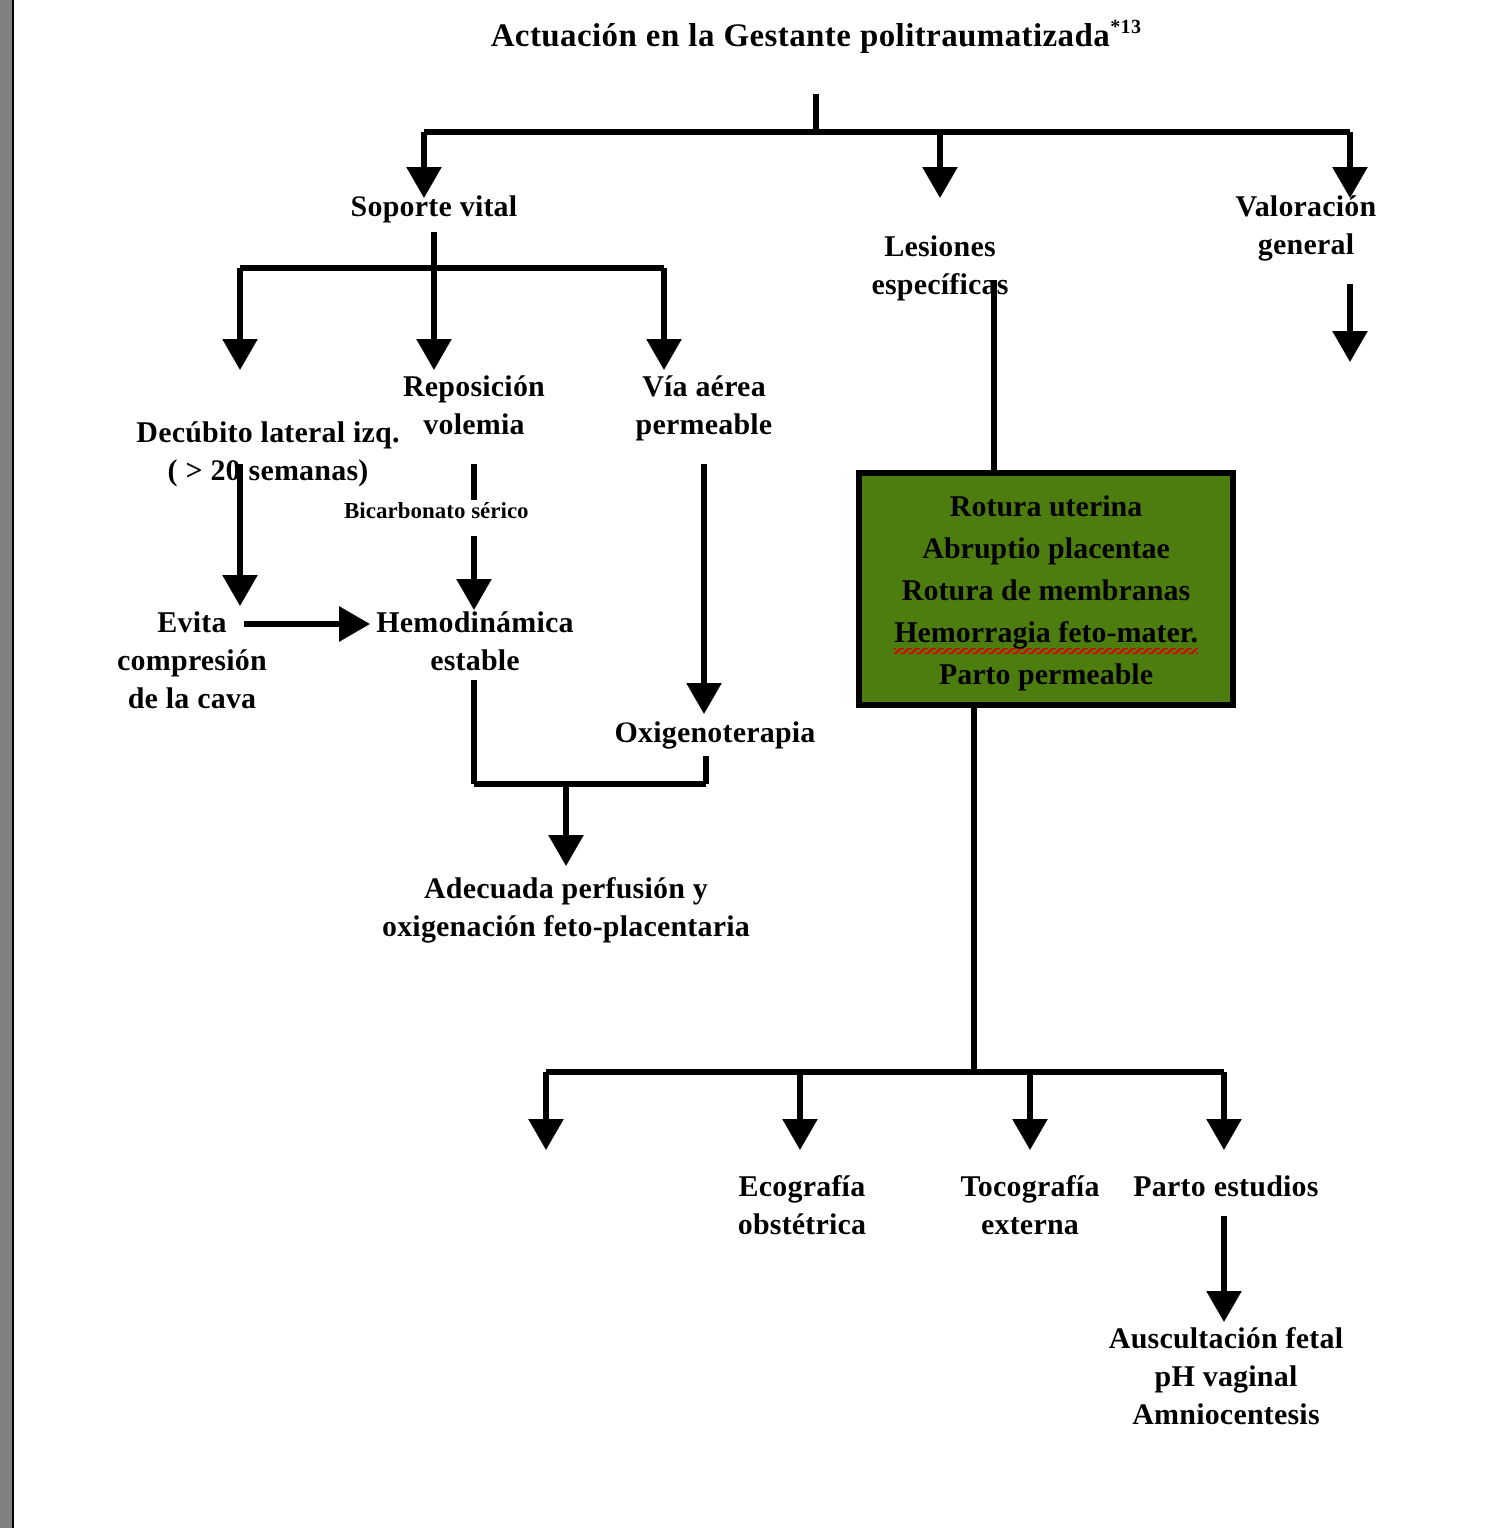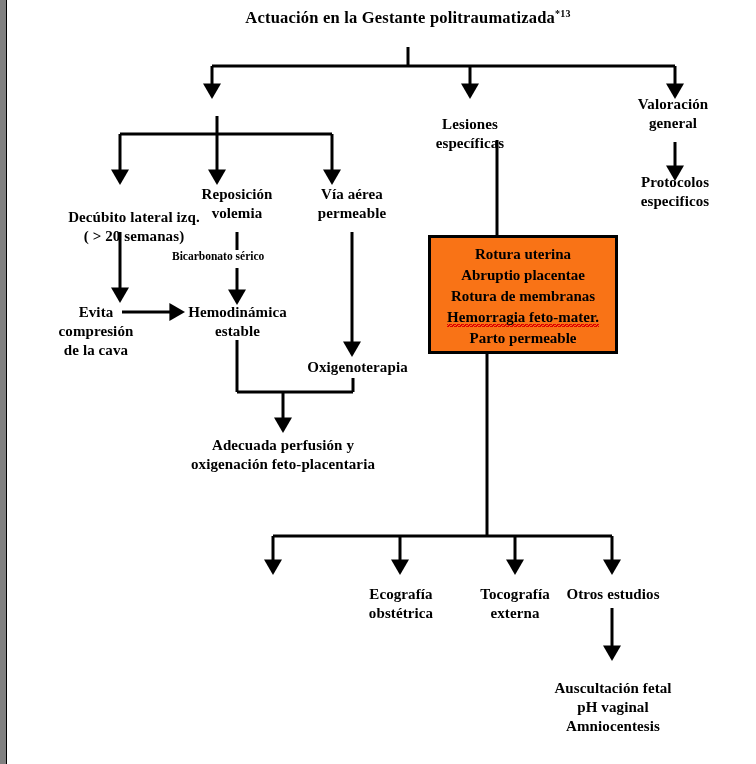--- a/index.html
+++ b/index.html
@@ -76,21 +76,21 @@
     font-weight: bold;
     font-size: 11.5px;
     line-height: 14px;
     white-space: nowrap;
   }
 
   
   .framed {
     position: absolute;
     border: 3px solid #000000;
-    background: #f97316;
+    background: #4d7c0f;
     box-sizing: border-box;
     text-align: center;
     font-weight: bold;
     font-size: 15px;
     line-height: 21px;
     padding-top: 6px;
   }
   .framed .line { display: block; white-space: nowrap; }
   
   .squiggle {
@@ -159,29 +159,28 @@
       <path d="M400,536 L400,566" marker-end="url(#ah)"></path>
       <path d="M515,536 L515,566" marker-end="url(#ah)"></path>
       <path d="M612,536 L612,566" marker-end="url(#ah)"></path>
 
       <path d="M612,608 L612,652" marker-end="url(#ah)"></path>
     </g>
   </svg>
 
   <div class="title" style="left:178px; top:8px; width:460px;"><span>Actuación en la Gestante politraumatizada</span><sup>*13</sup></div>
 
+  <div class="node" style="left:137px; top:95px; width:160px;">Soporte vital</div>
 
   <div class="node" style="left:400px; top:95px; width:140px;margin-top:20px;">Lesiones
 específicas</div>
 
-  <div class="node" style="left:603px; top:95px; width:140px;">Valoración
+  <div class="node" style="left:583px; top:95px; width:140px;">Valoración
 general</div>
 
-  <div class="node" style="left:605px; top:173px; width:140px;">Protocolos
-especificos</div>
 
   <div class="node" style="left:41px; top:185px; width:186px;margin-top:23px;">Decúbito lateral izq.
 ( &gt; 20 semanas)</div>
 
   <div class="node" style="left:172px; top:185px; width:130px;">Reposición
 volemia</div>
 
   <div class="node" style="left:287px; top:185px; width:130px;">Vía aérea
 permeable</div>
 
@@ -207,19 +206,19 @@
     <span class="line">Parto permeable</span>
   </div>
 
 
   <div class="node" style="left:345px; top:585px; width:112px;">Ecografía
 obstétrica</div>
 
   <div class="node" style="left:459px; top:585px; width:112px;">Tocografía
 externa</div>
 
-  <div class="node" style="left:554px; top:585px; width:118px;">Otros estudios</div>
-
-  <div class="node" style="left:534px; top:679px; width:158px;">Auscultación fetal
+  <div class="node" style="left:554px; top:585px; width:118px;">Parto estudios</div>
+
+  <div class="node" style="left:534px; top:661px; width:158px;">Auscultación fetal
 pH vaginal
 Amniocentesis</div>
 
 </div>
 
 </body></html>

